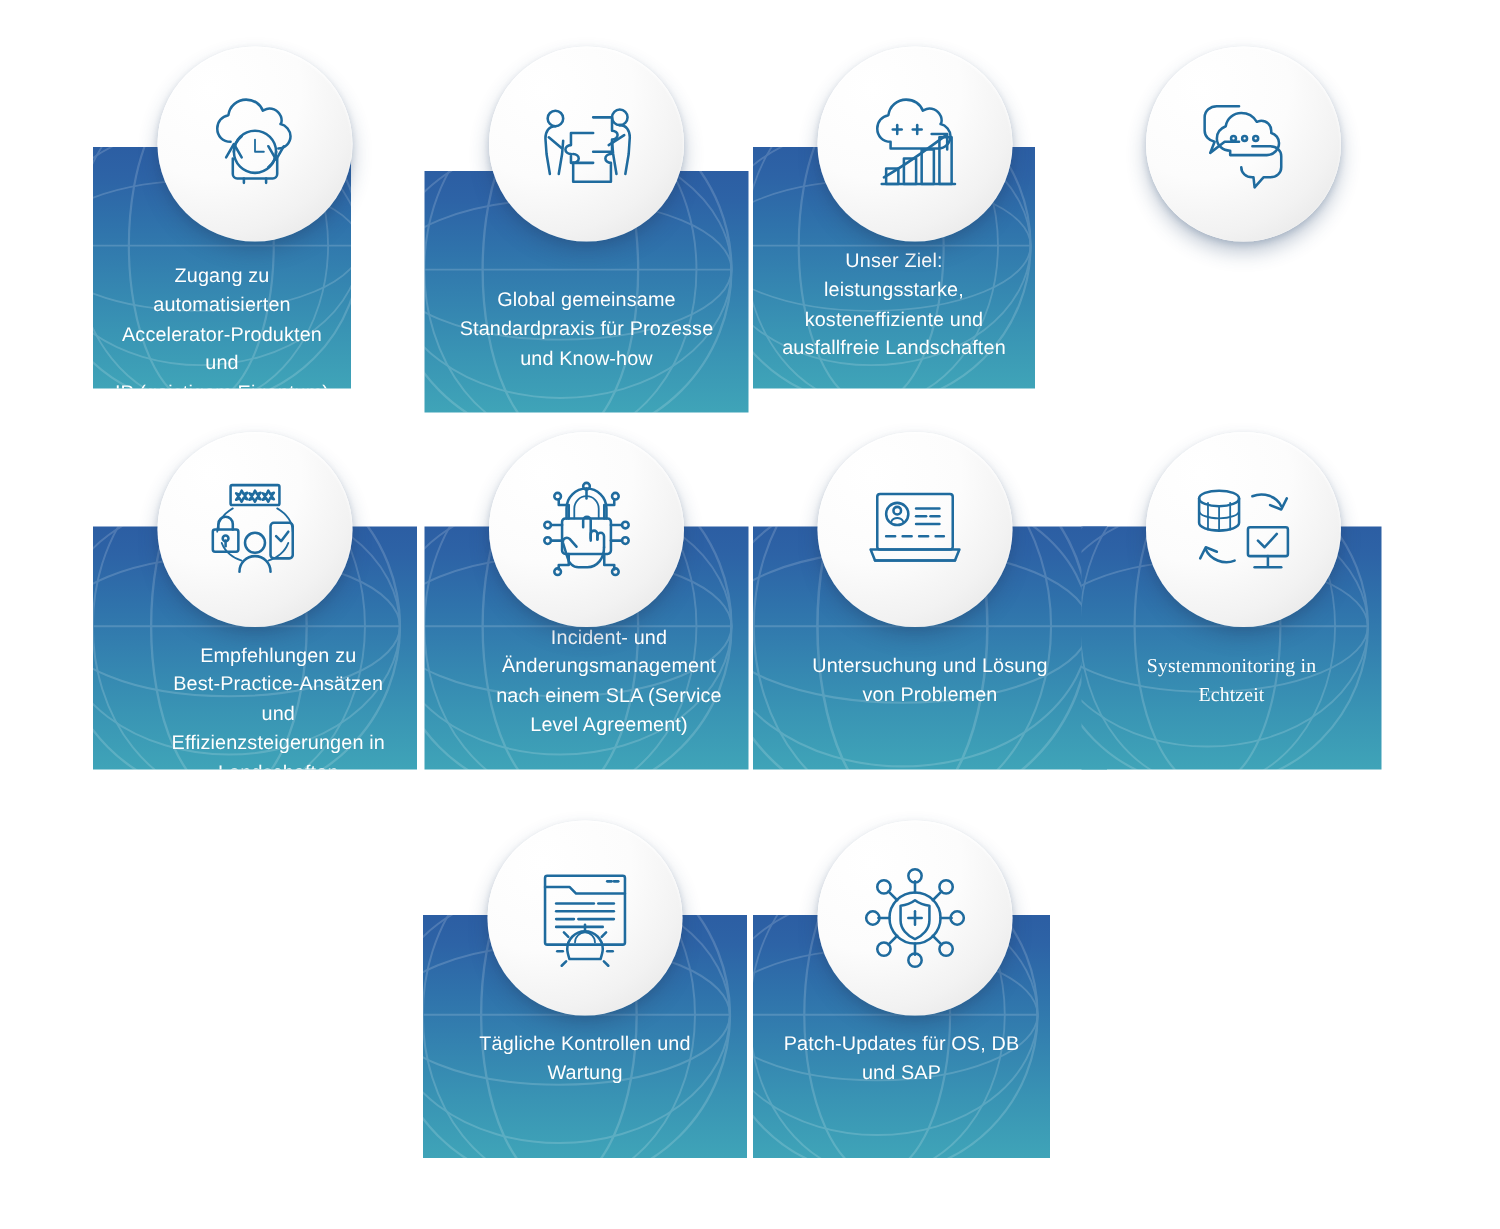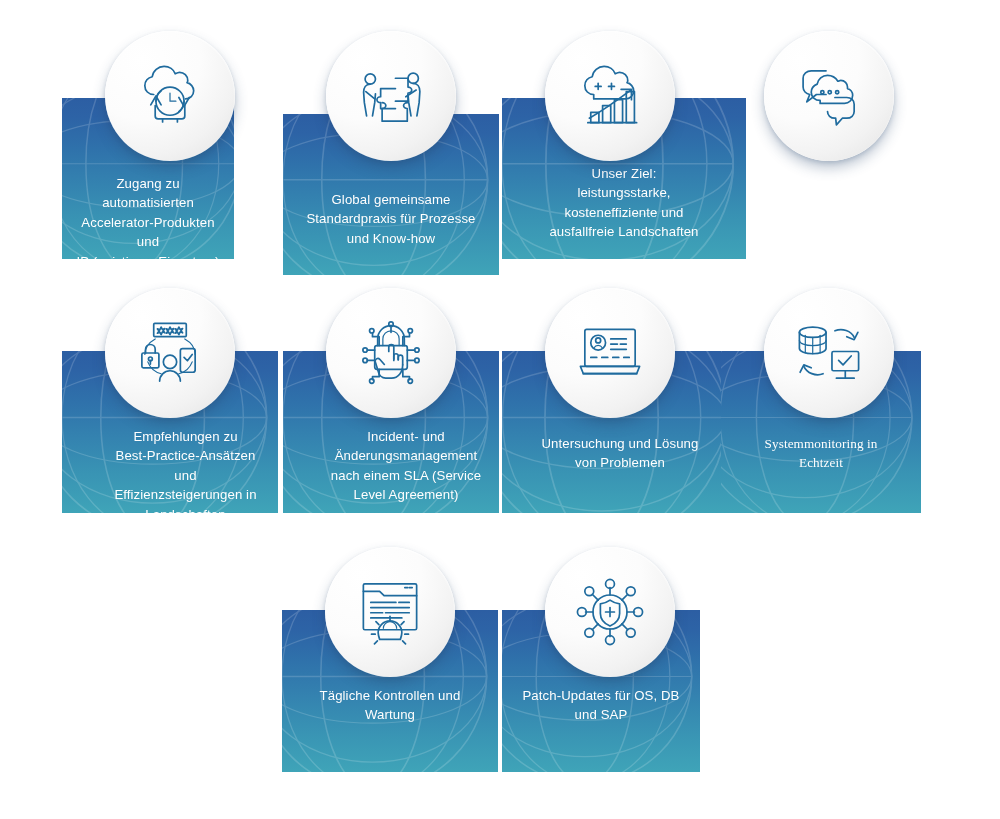--- a/index.html
+++ b/index.html
@@ -166,21 +166,21 @@
         <path d="M56 26h17v12c3 0 5 2 5 4s-2 4-5 4v11H56"></path>
 
         <path d="M56 40H36v11c-3 0-5 2-5 4s2 4 5 4v8h20"></path>
 
         <path d="M38 67v17h34V67c-3 0-5-2-5-4s2-4 5-4"></path>
         <path d="M38 67c3 0 5-2 5-4s-2-4-5-4"></path>
       </svg>
     </span>
   </div>
 
-  <div class="card" style="left:502px; top:98px; width:244px; height:161px;">
+  <div class="card" style="left:502px; top:98px; width:188px; height:161px;">
     <div class="globe">
       <svg viewBox="0 0 200 200" preserveAspectRatio="xMidYMid slice">
         <circle cx="100" cy="100" r="88" fill="none" stroke="#ffffff" stroke-width="1.2"></circle>
         <ellipse cx="100" cy="100" rx="40" ry="88" fill="none" stroke="#ffffff" stroke-width="1.2"></ellipse>
         <ellipse cx="100" cy="100" rx="70" ry="88" fill="none" stroke="#ffffff" stroke-width="1"></ellipse>
         <ellipse cx="100" cy="100" rx="88" ry="36" fill="none" stroke="#ffffff" stroke-width="1"></ellipse>
         <ellipse cx="100" cy="100" rx="88" ry="66" fill="none" stroke="#ffffff" stroke-width="1"></ellipse>
         <line x1="12" y1="100" x2="188" y2="100" stroke="#ffffff" stroke-width="1"></line>
       </svg>
     </div>
@@ -282,21 +282,21 @@
     <div class="globe">
       <svg viewBox="0 0 200 200" preserveAspectRatio="xMidYMid slice">
         <circle cx="100" cy="100" r="88" fill="none" stroke="#ffffff" stroke-width="1.2"></circle>
         <ellipse cx="100" cy="100" rx="40" ry="88" fill="none" stroke="#ffffff" stroke-width="1.2"></ellipse>
         <ellipse cx="100" cy="100" rx="70" ry="88" fill="none" stroke="#ffffff" stroke-width="1"></ellipse>
         <ellipse cx="100" cy="100" rx="88" ry="36" fill="none" stroke="#ffffff" stroke-width="1"></ellipse>
         <ellipse cx="100" cy="100" rx="88" ry="66" fill="none" stroke="#ffffff" stroke-width="1"></ellipse>
         <line x1="12" y1="100" x2="188" y2="100" stroke="#ffffff" stroke-width="1"></line>
       </svg>
     </div>
-    <div class="card-label" style="top:76px;padding-left:40px;">Incident- und
+    <div class="card-label" style="top:64px;padding-left:40px;">Incident- und
 Änderungsmanagement
 nach einem SLA (Service
 Level Agreement)</div>
   </div>
   <div class="medallion" style="left:326px; top:288px;">
     <span class="ico">
       <svg viewBox="0 0 100 100">
 
         <path d="M32 40V31a18 18 0 0 1 36 0v9"></path>
         <path class="thin" d="M39 40v-9a11 11 0 0 1 22 0v9"></path>

